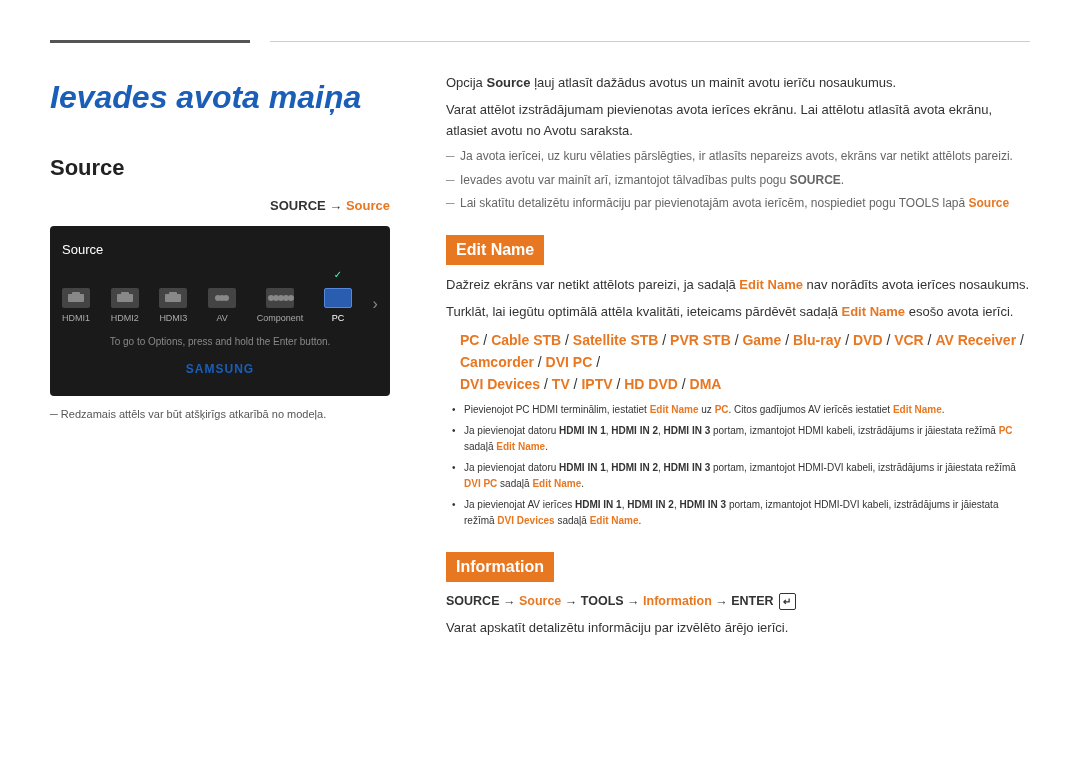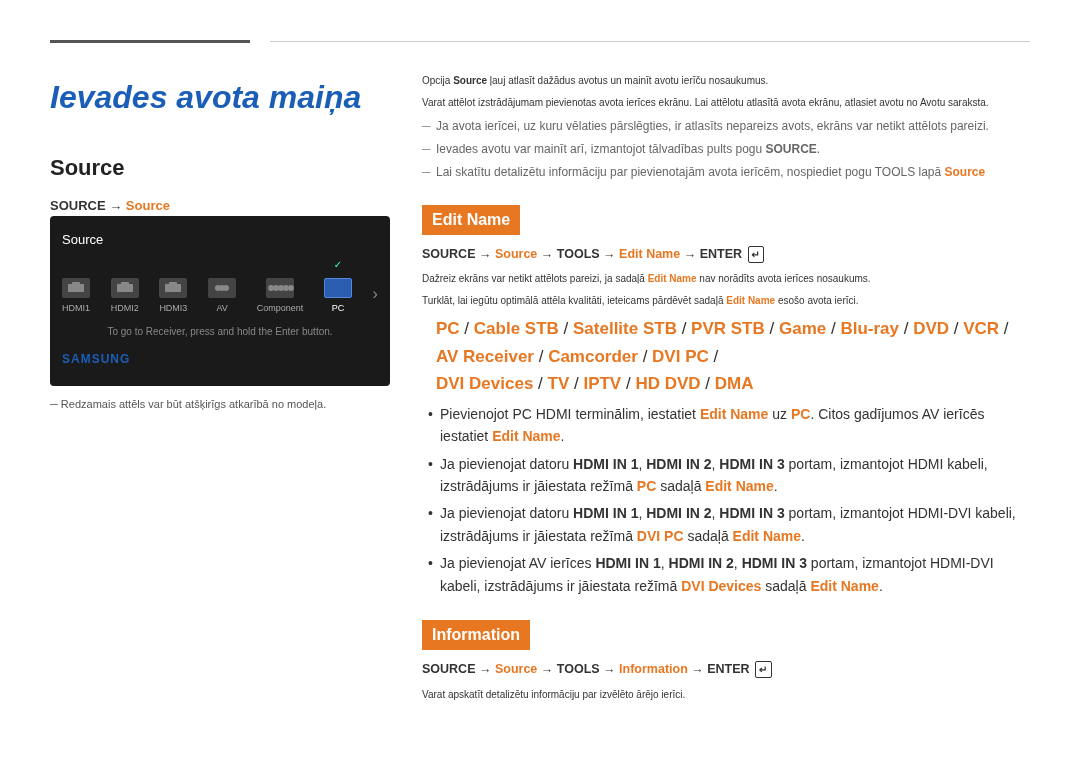--- a/index.html
+++ b/index.html
@@ -28,21 +28,21 @@
       background: #555;
       margin-right: 20px;
     }
     .top-line-right {
       flex: 1;
       height: 1px;
       background: #ccc;
     }
     .content-area {
       display: flex;
-      gap: 32px;
+      gap: 56px;
     }
     .left-column {
       width: 340px;
       flex-shrink: 0;
     }
     .right-column {
       flex: 1;
     }
     .page-title {
       font-size: 32px;
@@ -53,21 +53,23 @@
     }
     .section-title {
       font-size: 22px;
       font-weight: 600;
       color: #222;
       margin-bottom: 12px;
     }
     .source-path {
       font-size: 13px;
       color: #333;
+      margin-bottom: 10px;
       font-weight: 600;
+      text-align: right;
     }
     .source-path .orange {
       color: #e87722;
       font-weight: 700;
     }
     .source-screen {
       background: #1a1a1a;
       border-radius: 4px;
       padding: 14px 12px 18px 12px;
       color: #fff;
@@ -124,39 +126,40 @@
       font-size: 16px;
       margin-bottom: 10px;
     }
     .source-hint {
       font-size: 10px;
       color: #888;
       text-align: center;
       margin-bottom: 10px;
     }
     .samsung-logo {
+      text-align: center;
       margin-top: 6px;
     }
     .samsung-logo span {
       font-size: 12px;
       font-weight: 700;
       color: #1a5eb8;
       letter-spacing: 1px;
     }
     .screen-note {
       font-size: 11px;
       color: #555;
       margin-top: 8px;
     }
     .screen-note::before {
       content: '─ ';
       color: #555;
     }
     .right-column p {
-      font-size: 10px;
+      font-size: 13px;
       color: #333;
       margin-bottom: 6px;
       line-height: 1.6;
     }
     .right-column .bold {
       font-weight: 700;
     }
     .right-column .orange {
       color: #e87722;
       font-weight: 700;
@@ -186,21 +189,21 @@
       margin-top: 18px;
     }
     .nav-path {
       font-size: 12.5px;
       font-weight: 700;
       margin-bottom: 8px;
       color: #333;
     }
     .nav-path .orange { color: #e87722; font-weight: 700; }
     .bullet-dot {
-      font-size: 14px;
+      font-size: 10px;
       color: #333;
       padding-left: 18px;
       margin-bottom: 5px;
       position: relative;
       line-height: 1.6;
     }
     .bullet-dot::before {
       content: '•';
       position: absolute;
       left: 6px;
@@ -292,21 +295,21 @@
               <svg width="18" height="12" viewBox="0 0 18 12">
                   <rect x="1" y="1" width="16" height="10" rx="1" fill="#2a5db0"></rect>
                   <rect x="6" y="10" width="6" height="2" fill="#2a5db0"></rect>
                   <rect x="4" y="12" width="10" height="1" fill="#2a5db0"></rect>
                 </svg>
             </div>
             <span>PC</span>
           </div>
           <div class="arrow-right">›</div>
         </div>
-        <div class="source-hint">To go to Receiver, press and hold the Enter button.</div>
+        <div class="source-hint">To go to Options, press and hold the Enter button.</div>
         <div class="samsung-logo">
           <span>SAMSUNG</span>
         </div>
       </div>
 
       <div class="screen-note">Redzamais attēls var būt atšķirīgs atkarībā no modeļa.</div>
     </div>
 
     <div class="right-column">
       <p>
@@ -318,33 +321,30 @@
       <div class="bullet-note">
         Ievades avotu var mainīt arī, izmantojot tālvadības pults pogu <span class="bold">SOURCE</span>.
       </div>
       <div class="bullet-note">
         Lai skatītu detalizētu informāciju par pievienotajām avota ierīcēm, nospiediet pogu TOOLS lapā <span class="orange">Source</span>
       </div>
 
       
       <div class="section-heading">Edit Name</div>
 
-      <div class="nav-path">
-        SOURCE → <span class="orange">Source</span> → TOOLS → <span class="orange">Edit Name</span> → ENTER <span class="enter-icon">↵</span>
-      </div>
 
       <p>
         Dažreiz ekrāns var netikt attēlots pareizi, ja sadaļā <span class="bold orange">Edit Name</span> nav norādīts avota ierīces nosaukums.
       </p>
       <p>
         Turklāt, lai iegūtu optimālā attēla kvalitāti, ieteicams pārdēvēt sadaļā <span class="bold orange">Edit Name</span> esošo avota ierīci.
       </p>
 
 
-      <p style="padding-left:14px; font-size:17px; margin-bottom:6px;">
+      <p style="padding-left:14px; font-size:14px; margin-bottom:6px;">
         <span class="orange bold">PC</span> / <span class="orange bold">Cable STB</span> / <span class="orange bold">Satellite STB</span> / <span class="orange bold">PVR STB</span> / <span class="orange bold">Game</span> / <span class="orange bold">Blu-ray</span> / <span class="orange bold">DVD</span> / <span class="orange bold">VCR</span> / <span class="orange bold">AV Receiver</span> / <span class="orange bold">Camcorder</span> / <span class="orange bold">DVI PC</span> /<br>
         <span class="orange bold">DVI Devices</span> / <span class="orange bold">TV</span> / <span class="orange bold">IPTV</span> / <span class="orange bold">HD DVD</span> / <span class="orange bold">DMA</span>
       </p>
 
 
       <div class="bullet-dot">
         Pievienojot PC HDMI terminālim, iestatiet <span class="bold orange">Edit Name</span> uz <span class="bold orange">PC</span>. Citos gadījumos AV ierīcēs iestatiet <span class="bold orange">Edit Name</span>.
       </div>
       <div class="bullet-dot">
         Ja pievienojat datoru <span class="bold">HDMI IN 1</span>, <span class="bold">HDMI IN 2</span>, <span class="bold">HDMI IN 3</span> portam, izmantojot HDMI kabeli, izstrādājums ir jāiestata režīmā <span class="bold orange">PC</span> sadaļā <span class="bold orange">Edit Name</span>.

